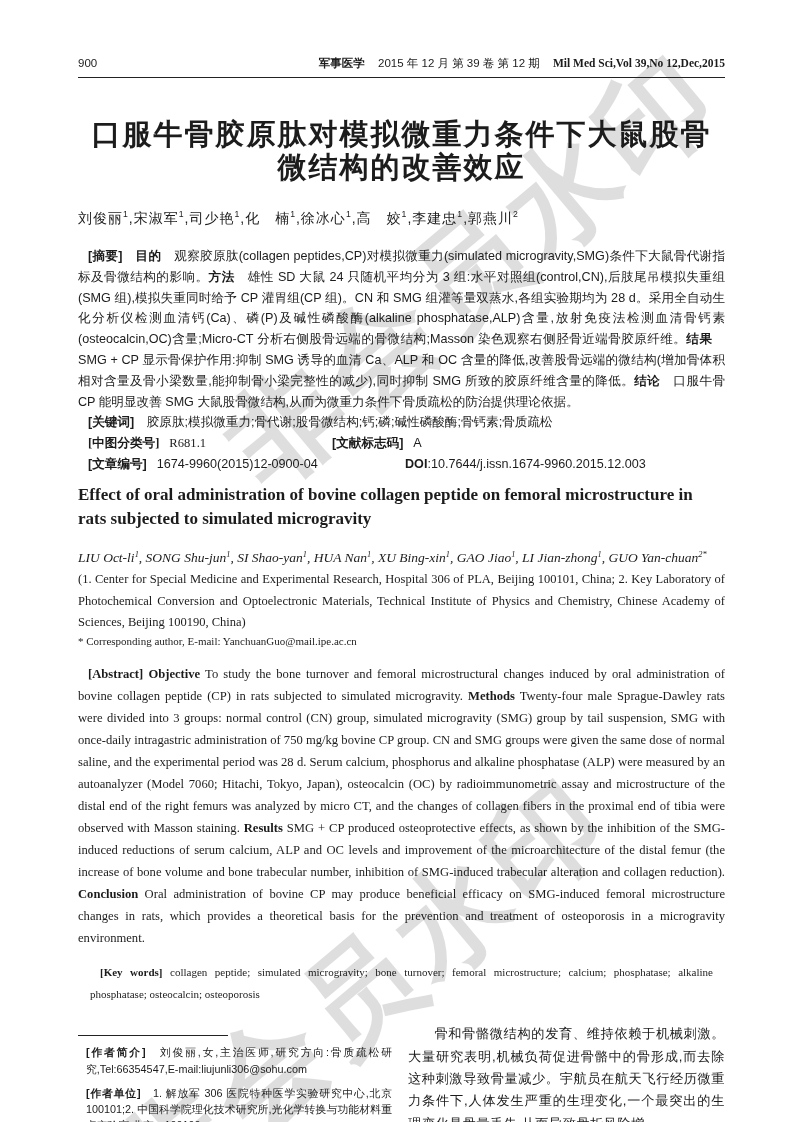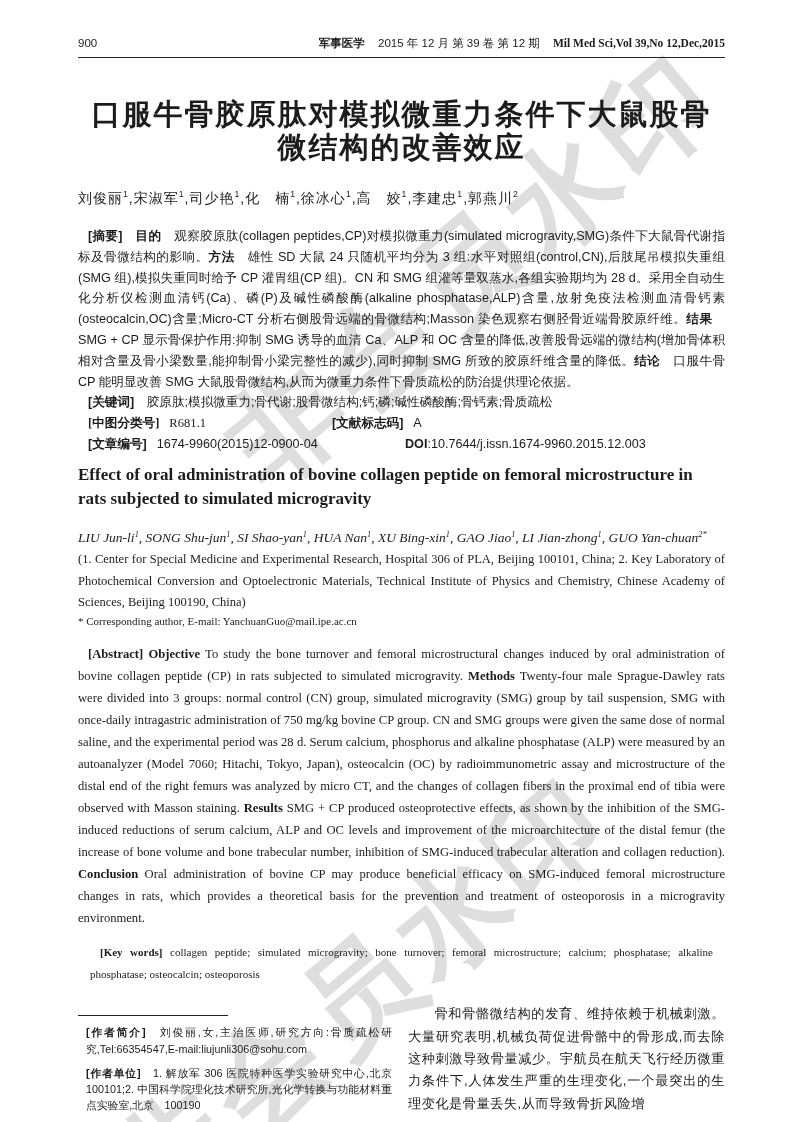--- a/index.html
+++ b/index.html
@@ -13,21 +13,21 @@
     font-family:"Liberation Sans", sans-serif; font-weight:700;
     font-size:112px; letter-spacing:8px; color:rgba(0,0,0,0.13);
     white-space:nowrap; transform:rotate(-40deg); transform-origin:0 0;
   }
   .wm-top { left:195px; top:405px; }
   .wm-bottom { left:85px; top:1128px; }
   .content { position:relative; z-index:1; padding:0 68px 0 78px; }
 
   .page-header {
     display:flex; justify-content:space-between; align-items:baseline;
-    padding-top:36px; font-size:11.5px;
+    padding-top:56px; font-size:11.5px;
   }
   .hdr-right span { margin-left:10px; }
   .hdr-journal-zh { font-weight:bold; }
   .hdr-journal-en { font-weight:bold; font-family:"Liberation Serif", serif; }
   .header-rule { border:none; border-top:1.8px solid #222; margin:6px 0 0 0; }
 
   .title-zh {
     margin:40px 0 0 0; text-align:center; font-size:29px; font-weight:bold;
     letter-spacing:2px; line-height:33px;
   }
@@ -111,21 +111,21 @@
     <p class="meta-line">
       <span class="pair1-clc"><span class="meta-label">[中图分类号]</span><span class="meta-value">R681.1</span></span><span class="meta-label">[文献标志码]</span><span class="meta-value">A</span>
     </p>
 
     <p class="meta-line">
       <span class="pair1-art"><span class="meta-label">[文章编号]</span><span class="meta-value">1674-9960(2015)12-0900-04</span></span><span class="meta-label">DOI</span><span>:10.7644/j.issn.1674-9960.2015.12.003</span>
     </p>
 
     <h2 class="title-en">Effect of oral administration of bovine collagen peptide on femoral microstructure in rats subjected to simulated microgravity</h2>
 
-    <p class="authors-en"><span>LIU Jun-li</span><sup>1</sup><span>, SONG Shu-jun</span><sup>1</sup><span>, SI Shao-yan</span><sup>1</sup><span>, HUA Nan</span><sup>1</sup><span>, XU Bing-xin</span><sup>1</sup><span>, GAO Jiao</span><sup>1</sup><span>, LI Jian-zhong</span><sup>1</sup><span>, GUO Yan-chuan</span><sup>2*</sup></p>
+    <p class="authors-en"><span>LIU Oct-li</span><sup>1</sup><span>, SONG Shu-jun</span><sup>1</sup><span>, SI Shao-yan</span><sup>1</sup><span>, HUA Nan</span><sup>1</sup><span>, XU Bing-xin</span><sup>1</sup><span>, GAO Jiao</span><sup>1</sup><span>, LI Jian-zhong</span><sup>1</sup><span>, GUO Yan-chuan</span><sup>2*</sup></p>
 
     <p class="affiliation-en">(1. Center for Special Medicine and Experimental Research, Hospital 306 of PLA, Beijing 100101, China; 2. Key Laboratory of Photochemical Conversion and Optoelectronic Materials, Technical Institute of Physics and Chemistry, Chinese Academy of Sciences, Beijing 100190, China)</p>
 
     <p class="corresponding">*  Corresponding author, E-mail: YanchuanGuo@mail.ipe.ac.cn</p>
 
     <p class="abstract-en"><span class="b">[Abstract]</span><span>  </span><span class="b">Objective</span><span>  To study the bone turnover and femoral microstructural changes induced by oral administration of bovine collagen peptide (CP) in rats subjected to simulated microgravity. </span><span class="b">Methods</span><span>  Twenty-four male Sprague-Dawley rats were divided into 3 groups: normal control (CN) group, simulated microgravity (SMG) group by tail suspension, SMG with once-daily intragastric administration of 750 mg/kg bovine CP group. CN and SMG groups were given the same dose of normal saline, and the experimental period was 28 d. Serum calcium, phosphorus and alkaline phosphatase (ALP) were measured by an autoanalyzer (Model 7060; Hitachi, Tokyo, Japan), osteocalcin (OC) by radioimmunometric assay and microstructure of the distal end of the right femurs was analyzed by micro CT, and the changes of collagen fibers in the proximal end of tibia were observed with Masson staining. </span><span class="b">Results</span><span>  SMG + CP produced osteoprotective effects, as shown by the inhibition of the SMG-induced reductions of serum calcium, ALP and OC levels and improvement of the microarchitecture of the distal femur (the increase of bone volume and bone trabecular number, inhibition of SMG-induced trabecular alteration and collagen reduction). </span><span class="b">Conclusion</span><span>  Oral administration of bovine CP may produce beneficial efficacy on SMG-induced femoral microstructure changes in rats, which provides a theoretical basis for the prevention and treatment of osteoporosis in a microgravity environment.</span></p>
 
     <p class="keywords-en"><span class="b">[Key words]</span><span>  collagen peptide; simulated microgravity; bone turnover; femoral microstructure; calcium; phosphatase; alkaline phosphatase; osteocalcin; osteoporosis</span></p>
 
     <div class="bottom">

